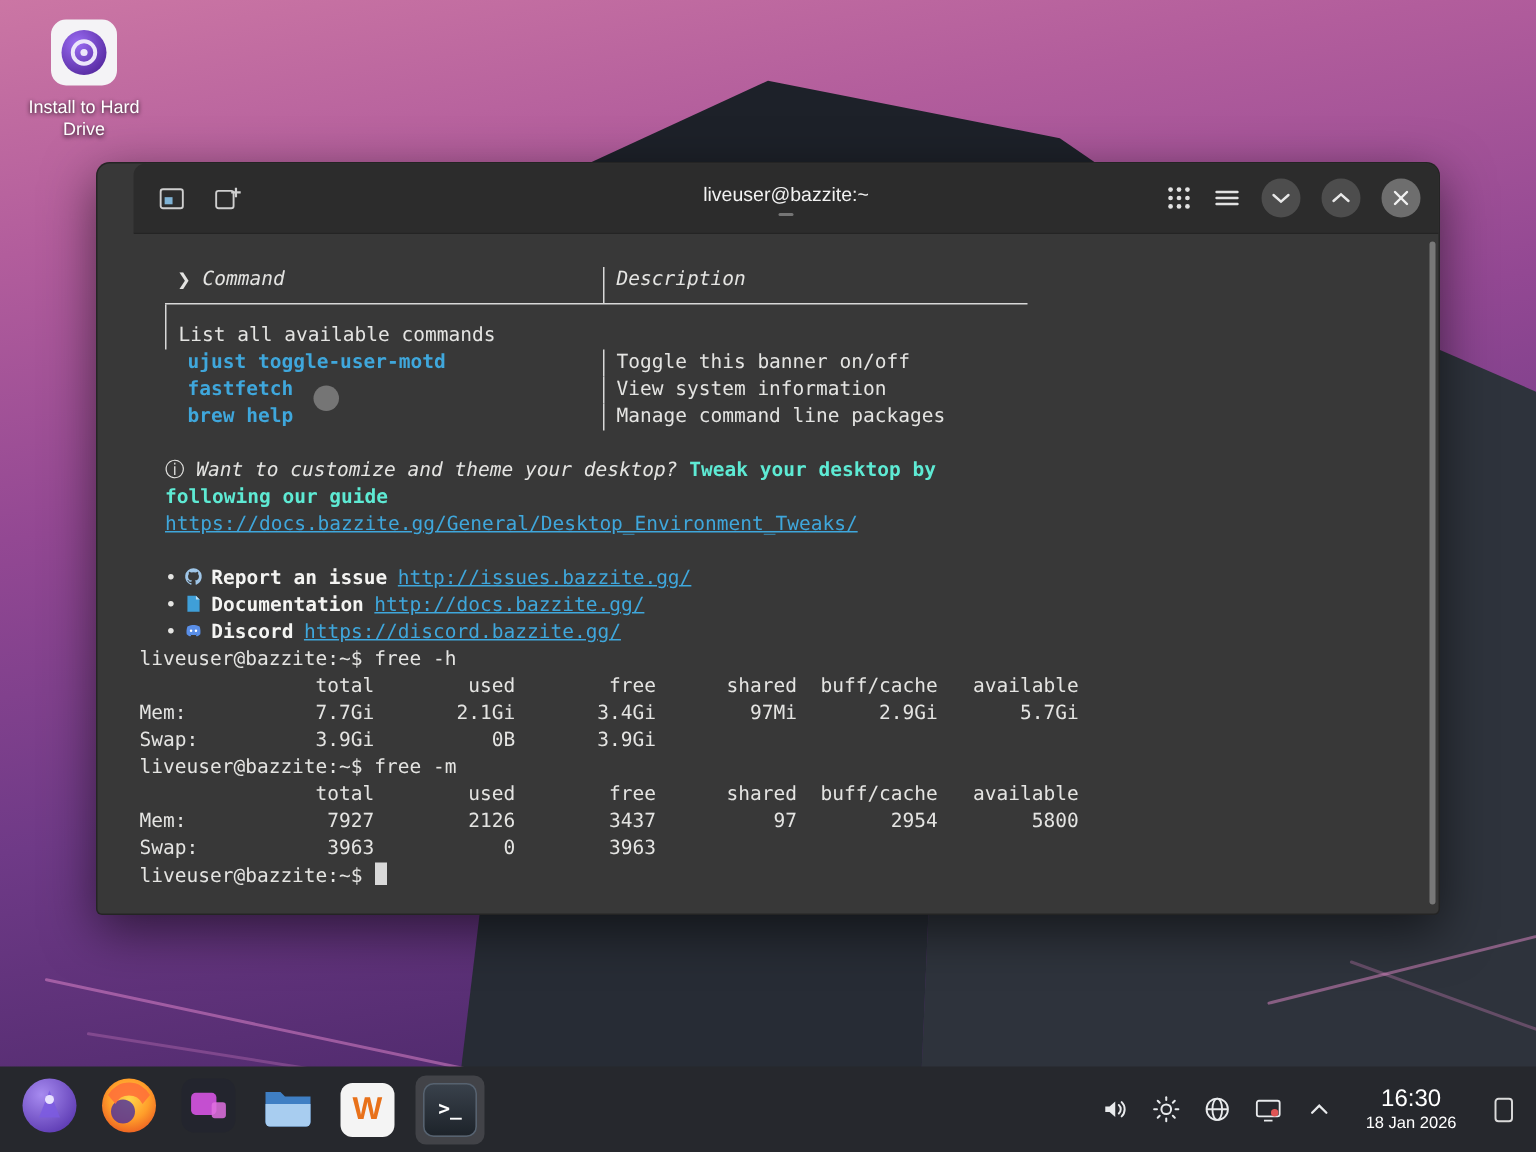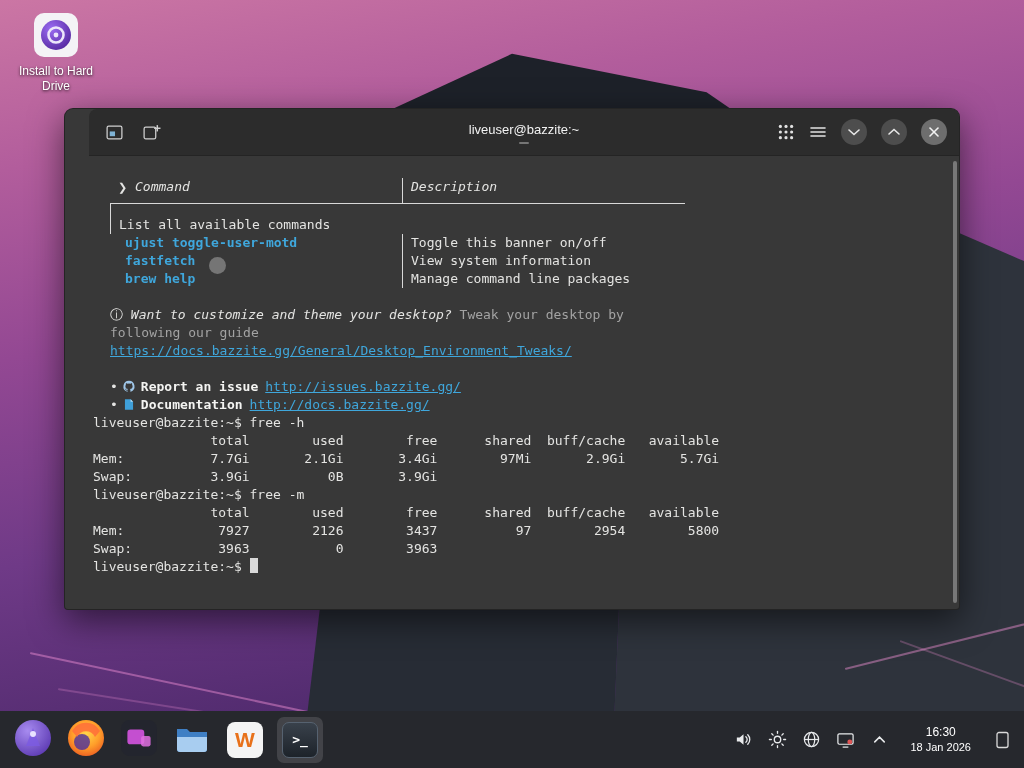--- a/index.html
+++ b/index.html
@@ -48,21 +48,21 @@
   .mt-header .c1,.mt-header .c2{padding-bottom:6px;font-style:italic;}
   .c1{width:292px;box-sizing:border-box;flex:none;}
   .c2{border-left:1px solid #d8d8d8;padding-left:8px;flex:1;}
   .mt-body .c1{padding-left:15px;}
   .mt-body.first .c1,.mt-body.first .c2{padding-top:12px;}
   .cmd{color:#3fa7dc;font-weight:bold;}
   .hdr-icon{font-family:"DejaVu Sans",sans-serif;font-size:11px;}
 
   .tip-icon{font-family:"DejaVu Sans",sans-serif;}
   .tip-q{font-style:italic;}
-  .tip-b{font-weight:normal;color:#a3a3a3;margin-top:34px;}
+  .tip-b{font-weight:bold;color:#5eead4;margin-top:34px;}
   .tlink{color:#3fa7dc;text-decoration:underline;cursor:pointer;}
   .b-dot{margin-right:4px;}
   .b-icon{display:inline-block;width:14px;height:13px;vertical-align:-2px;margin-right:5px;}
   .b-icon svg{width:14px;height:13px;}
   .b-label{font-weight:bold;color:#f4f4f2;margin-right:7px;}
 
   .scroll-thumb{position:absolute;right:2px;top:5px;bottom:7px;width:4px;border-radius:2px;background:rgba(255,255,255,.32);}
   .busy-circle{position:absolute;left:120px;top:101px;width:17px;height:17px;border-radius:50%;background:rgba(178,178,178,.5);}
 
   
@@ -70,21 +70,21 @@
   .tb-apps{display:flex;align-items:center;gap:11px;margin-left:12px;}
   .app{width:42px;height:42px;display:flex;align-items:center;justify-content:center;}
   .app svg{width:38px;height:38px;}
   .wapp{width:36px;height:36px;background:#f4f4f4;border-radius:8px;display:flex;align-items:center;justify-content:center;font-weight:bold;font-size:21px;color:#e8711a;}
   .konsole-tile{width:46px;height:46px;background:rgba(255,255,255,.13);border-radius:7px;display:flex;align-items:center;justify-content:center;}
   .konsole-icon{width:36px;height:36px;border-radius:7px;background:linear-gradient(180deg,#39414b,#1d232a);border:1px solid #566270;box-sizing:border-box;color:#fff;font-family:"DejaVu Sans Mono",monospace;font-size:13px;font-weight:bold;display:flex;align-items:center;justify-content:center;}
   .tray{margin-left:auto;display:flex;align-items:center;gap:15px;margin-right:10px;}
   .tray-icon{display:inline-flex;width:19px;height:19px;}
   .tray-icon svg{width:19px;height:19px;}
   .clock{text-align:center;color:#ffffff;margin-left:6px;line-height:1.1;}
-  .clock .time{font-size:12px;}
+  .clock .time{font-size:16px;}
   .clock .date{font-size:11px;margin-top:2px;}
   .peek{display:inline-flex;width:20px;height:20px;margin-left:6px;margin-right:2px;}
 </style>
 </head>
 <body>
 
 <div class="wallpaper">
   <div class="bg-grad"></div>
   <div class="face top"></div>
   <div class="face front"></div>
@@ -206,20 +206,25 @@
 
     <div class="sp18"></div>
 
     <div class="indent"><span class="b-dot">•</span><span class="b-icon"><svg viewBox="0 0 16 16">
             <path d="M8 1a7 7 0 0 0-2.2 13.6c.35.07.48-.15.48-.34v-1.2c-1.95.42-2.36-.94-2.36-.94-.32-.8-.78-1-.78-1-.63-.43.05-.42.05-.42.7.05 1.07.72 1.07.72.62 1.07 1.64.76 2.04.58.06-.45.24-.76.44-.93-1.56-.18-3.2-.78-3.2-3.46 0-.76.27-1.38.72-1.87-.07-.18-.31-.89.07-1.85 0 0 .59-.19 1.92.71a6.7 6.7 0 0 1 3.5 0c1.33-.9 1.92-.71 1.92-.71.38.96.14 1.67.07 1.85.45.49.72 1.11.72 1.87 0 2.69-1.64 3.28-3.2 3.46.25.21.47.63.47 1.27v1.88c0 .19.13.41.49.34A7 7 0 0 0 8 1Z" fill="#9fc6e8"></path>
           </svg></span><span class="b-label">Report an issue</span><span class="tlink">http://issues.bazzite.gg/</span></div>
     <div class="indent"><span class="b-dot">•</span><span class="b-icon"><svg viewBox="0 0 16 16">
             <path d="M3 1.5h7l3 3V14.5H3Z" fill="#3f9fd8"></path>
             <path d="M10 1.5l3 3h-3Z" fill="#bcdff5"></path>
           </svg></span><span class="b-label">Documentation</span><span class="tlink">http://docs.bazzite.gg/</span></div>
+    <div class="indent"><span class="b-dot">•</span><span class="b-icon"><svg viewBox="0 0 16 16">
+            <path d="M3 4.5C5 3.3 7 3.2 8 3.2s3 .1 5 1.3c.8 2 .9 4.4.6 6.3-1 1-2.2 1.6-3.2 1.8l-.5-1c.5-.2 1-.4 1.4-.8-2 1-4.6 1-6.6 0 .4.4.9.6 1.4.8l-.5 1c-1-.2-2.2-.8-3.2-1.8-.3-1.9-.2-4.3.6-6.3Z" fill="#5a8fe8"></path>
+            <circle cx="6" cy="8" r="1" fill="#fff"></circle>
+            <circle cx="10" cy="8" r="1" fill="#fff"></circle>
+          </svg></span><span class="b-label">Discord</span><span class="tlink">https://discord.bazzite.gg/</span></div>
 
     <div class="pre"><span>liveuser@bazzite:~$</span> <span>free -h</span></div>
     <div class="pre">               total        used        free      shared  buff/cache   available</div>
     <div class="pre">Mem:           7.7Gi       2.1Gi       3.4Gi        97Mi       2.9Gi       5.7Gi</div>
     <div class="pre">Swap:          3.9Gi          0B       3.9Gi</div>
     <div class="pre"><span>liveuser@bazzite:~$</span> <span>free -m</span></div>
     <div class="pre">               total        used        free      shared  buff/cache   available</div>
     <div class="pre">Mem:            7927        2126        3437          97        2954        5800</div>
     <div class="pre">Swap:           3963           0        3963</div>
     <div class="pre"><span>liveuser@bazzite:~$</span> <span class="cursor"></span></div>

